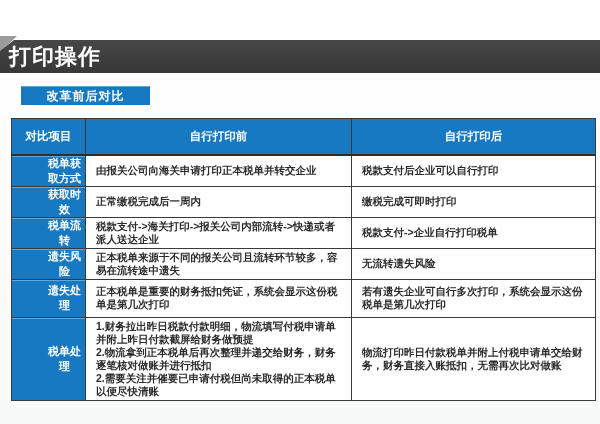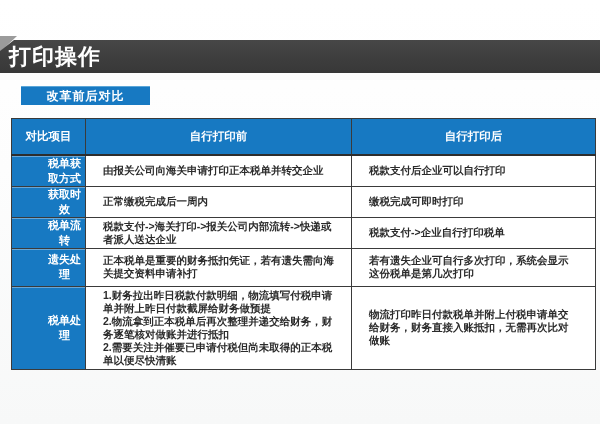--- a/index.html
+++ b/index.html
@@ -60,21 +60,21 @@
   }
   td.label {
     background:#1779c2; color:#ffffff;
     font-size:11px; text-align:center;
     box-shadow:inset 0 1px 0 rgba(255,255,255,.35);
     padding-left:32px;
   }
   td.cell {
     background:#ffffff; color:#2b2b2b;
     font-size:10.5px; line-height:13px;
-    padding:2px 17px; text-align:left;
+    padding:2px 10px; text-align:left;
   }
   tr.r1 { height:21px; }
   tr.r2 { height:19px; }
   tr.r3 { height:27px;border-radius:12px; }
   tr.r4 { height:30px; }
   tr.r5 { height:38px; }
   tr.r6 { height:76px; }
 </style>
 </head>
 <body>
@@ -108,23 +108,28 @@
   <tr class="r2">
     <td class="label">获取时效</td>
     <td class="cell">正常缴税完成后一周内</td>
     <td class="cell">缴税完成可即时打印</td>
   </tr>
   <tr class="r3">
     <td class="label">税单流转</td>
     <td class="cell">税款支付-&gt;海关打印-&gt;报关公司内部流转-&gt;快递或者派人送达企业</td>
     <td class="cell">税款支付-&gt;企业自行打印税单</td>
   </tr>
+  <tr class="r4">
+    <td class="label">遗失风险</td>
+    <td class="cell">正本税单来源于不同的报关公司且流转环节较多，容易在流转途中遗失</td>
+    <td class="cell">无流转遗失风险</td>
+  </tr>
   <tr class="r5">
     <td class="label">遗失处理</td>
-    <td class="cell">正本税单是重要的财务抵扣凭证，若有遗失需向海关提交资料申请补打</td>
+    <td class="cell">正本税单是重要的财务抵扣凭证，系统会显示这份税单是第几次打印</td>
     <td class="cell">若有遗失企业可自行多次打印，系统会显示这份税单是第几次打印</td>
   </tr>
   <tr class="r6">
     <td class="label">税单处理</td>
     <td class="cell">
       <div>1.财务拉出昨日税款付款明细，物流填写付税申请单并附上昨日付款截屏给财务做预提</div>
       <div>2.物流拿到正本税单后再次整理并递交给财务，财务逐笔核对做账并进行抵扣</div>
       <div>2.需要关注并催要已申请付税但尚未取得的正本税单以便尽快清账</div>
     </td>
     <td class="cell">物流打印昨日付款税单并附上付税申请单交给财务，财务直接入账抵扣，无需再次比对做账</td>

